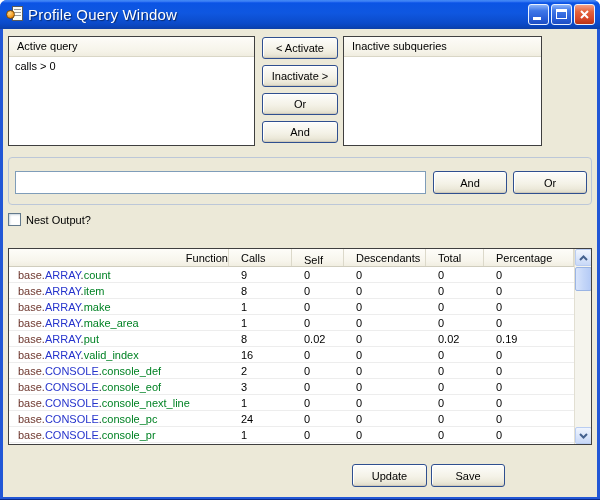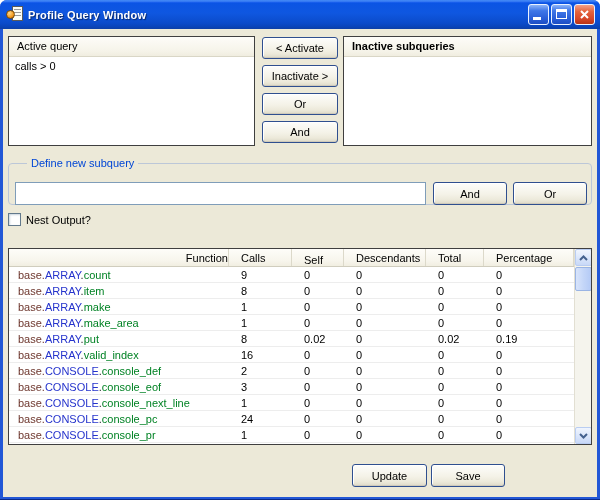--- a/index.html
+++ b/index.html
@@ -21,39 +21,39 @@
     display:flex;align-items:center;
     padding:0 5px 0 6px;
     position:relative;
   }
   .title-icon{width:17px;height:17px;position:relative;flex:none;margin-right:5px;}
   .title-icon .doc{position:absolute;right:0;top:0;width:11px;height:15px;background:#fdfdf5;border:1px solid #5a5a5a;}
   .title-icon .doc i{display:block;height:1px;background:#9a9a9a;margin:2px 1px 0 1px;}
   .title-icon .ball{position:absolute;left:0;top:4px;width:9px;height:9px;border-radius:50%;
     background:radial-gradient(circle at 35% 30%,#ffd98a,#f29a1e 60%,#b86a08);border:1px solid #7a4a05;}
   .title-text{
-    color:#fff;font-size:11px;font-weight:bold;letter-spacing:.2px;
+    color:#fff;font-size:15px;font-weight:normal;letter-spacing:.2px;
     text-shadow:1px 1px 1px #0a2a6a;flex:1;white-space:nowrap;overflow:hidden;
   }
   .title-buttons{display:flex;gap:2px;flex:none;}
   .tb{width:21px;height:21px;border-radius:3px;border:1px solid #eaf2ff;position:relative;cursor:default;}
   .tb.blue{background:linear-gradient(180deg,#8db4f8 0%,#3f77e8 30%,#2a5fd8 70%,#1c4ec4 100%);}
   .tb.red{background:linear-gradient(180deg,#f4a088 0%,#e4633c 35%,#d8492a 70%,#b93315 100%);}
   .tb .min-glyph{position:absolute;left:4px;bottom:4px;width:8px;height:3px;background:#fff;}
   .tb .max-glyph{position:absolute;left:4px;top:4px;width:11px;height:10px;border:1px solid #fff;border-top-width:3px;}
   .tb svg{position:absolute;left:3px;top:3px;}
 
   
   .frame{flex:1;padding:0 3px 2px;}
   .client{width:594px;height:468px;background:#ece9d8;position:relative;font-size:11px;}
 
   
   .list-panel{position:absolute;border:1px solid #3f3f3f;background:#fff;overflow:hidden;}
   .panel-active{left:5px;top:7px;width:247px;height:110px;}
-  .panel-inactive{left:340px;top:7px;width:249px;height:110px;font-weight:bold;}
+  .panel-inactive{left:340px;top:7px;width:199px;height:110px;}
   .list-header{
     height:20px;line-height:19px;padding-left:8px;
     background:linear-gradient(180deg,#fdfcf8 0%,#f6f4ea 70%,#f0ede0 100%);
     border-bottom:1px solid #d9d6c6;color:#000;
   }
   .list-item{padding:3px 0 0 6px;color:#000;}
 
   
   .xp-btn{
     display:flex;align-items:center;justify-content:center;
@@ -180,21 +180,20 @@
         <button class="xp-btn" style="top:64px;">Or</button>
         <button class="xp-btn" style="top:92px;">And</button>
       </div>
 
       <div class="list-panel panel-inactive">
         <div class="list-header">Inactive subqueries</div>
         <div class="list-body"></div>
       </div>
 
       <fieldset class="groupbox">
-        <legend>Define new subquery</legend>
         <input class="subquery-input" type="text" value="" style="">
         <button class="xp-btn gb-and">And</button>
         <button class="xp-btn gb-or">Or</button>
       </fieldset>
 
       <div class="checkbox-row">
         <span class="checkbox"></span>
         <span>Nest Output?</span>
       </div>
 

